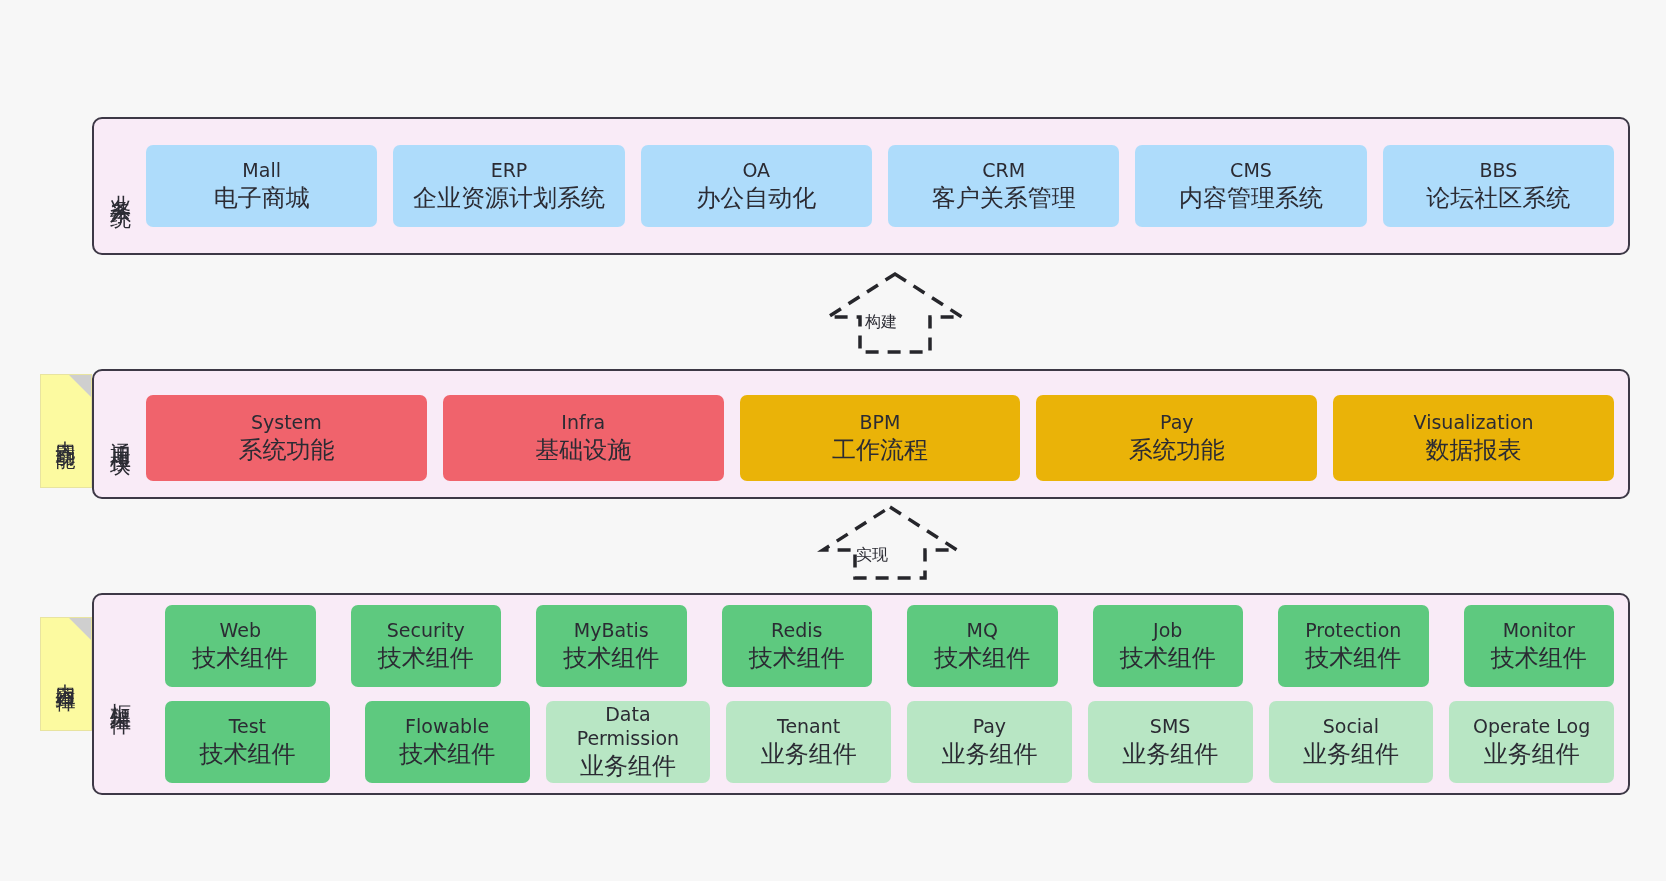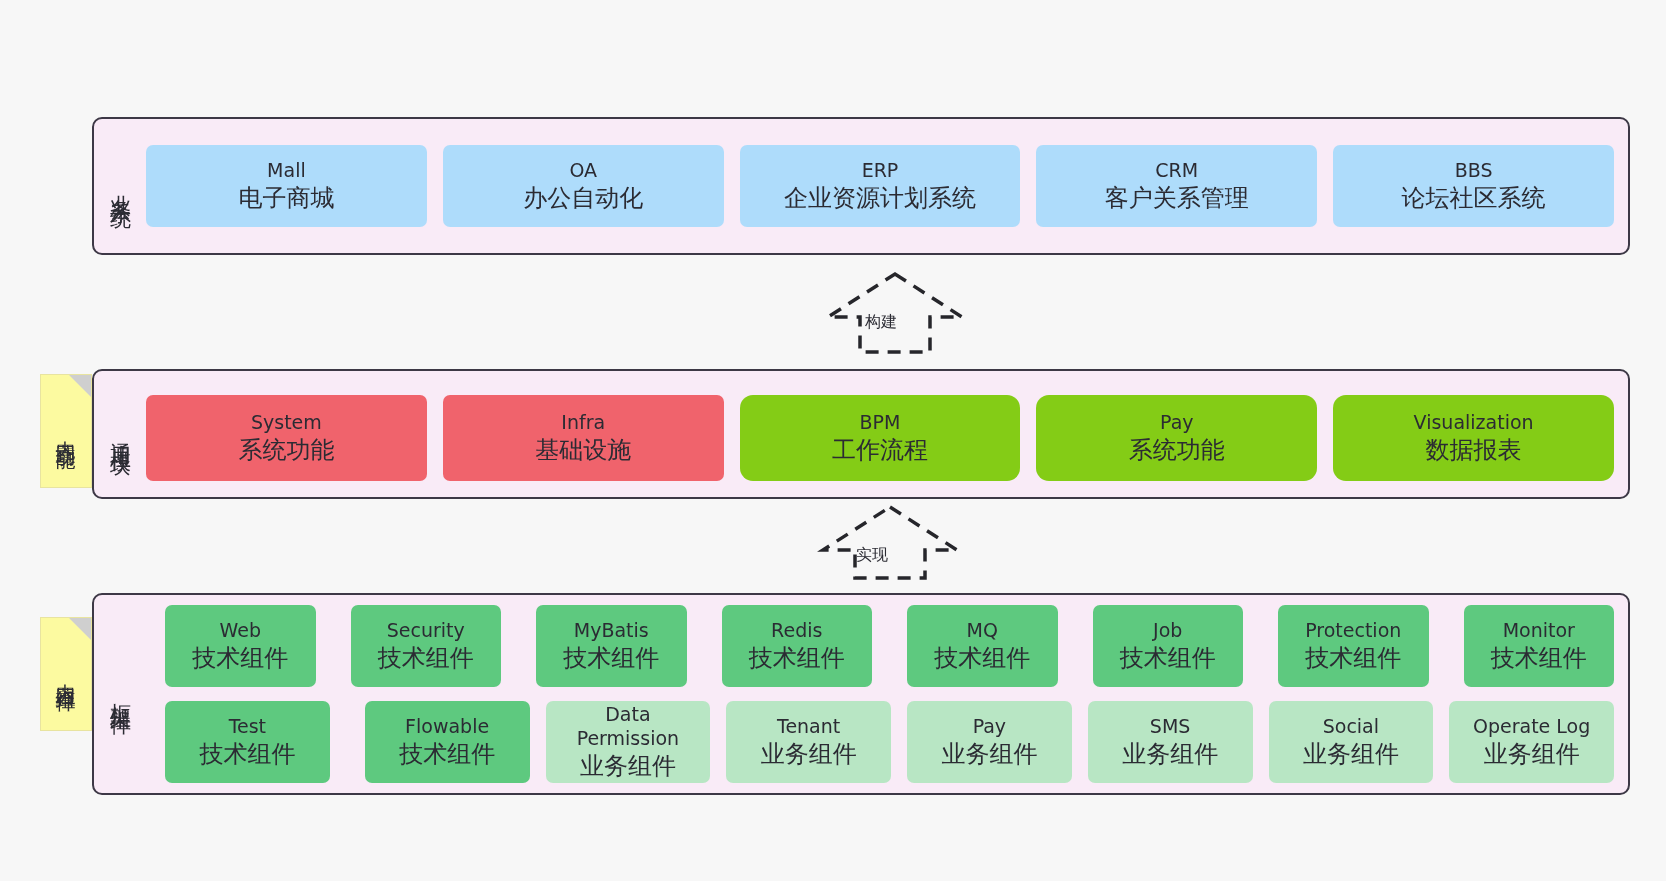--- a/index.html
+++ b/index.html
@@ -60,21 +60,21 @@
     justify-content: center;
     text-align: center;
     color: #2b2b33;
     line-height: 1.3;
     padding: 4px 6px;
   }
   .card .en { font-size: 19px; }
   .card .cn { font-size: 24px; }
   .card.blue  { background: #aedcfb; }
   .card.red   { background: #f0636c; }
-  .card.pink  { background: #84cc16; border-radius: 13px; }
+  .card.pink  { background: #eab308; }
   .card.green { background: #5ec97f; margin-left: 19px; }
   .card.lgreen{ background: #b8e6c4; }
 
   #layer-business .card { height: 82px; }
   #layer-modules  .card { height: 86px; margin-top: 8px; }
   #layer-framework .card { height: 82px; }
 
   
   .sticky {
     position: absolute;
@@ -119,30 +119,34 @@
 
   <div class="layer" id="layer-business" style="left:92px; top:117px; width:1538px; height:138px;">
     <div class="layer-title">业务系统</div>
     <div class="layer-body">
       <div class="row">
         <div class="card blue">
           <span class="en">Mall</span>
           <span class="cn">电子商城</span>
         </div>
         <div class="card blue">
+          <span class="en">ERP</span>
+          <span class="cn">企业资源计划系统</span>
+        </div>
+        <div class="card blue">
           <span class="en">OA</span>
           <span class="cn">办公自动化</span>
         </div>
         <div class="card blue">
-          <span class="en">ERP</span>
-          <span class="cn">企业资源计划系统</span>
-        </div>
-        <div class="card blue">
           <span class="en">CRM</span>
           <span class="cn">客户关系管理</span>
+        </div>
+        <div class="card blue">
+          <span class="en">CMS</span>
+          <span class="cn">内容管理系统</span>
         </div>
         <div class="card blue">
           <span class="en">BBS</span>
           <span class="cn">论坛社区系统</span>
         </div>
       </div>
     </div>
   </div>
 
   <div class="arrow" style="left:820px; top:270px; width:150px; height:85px;">

